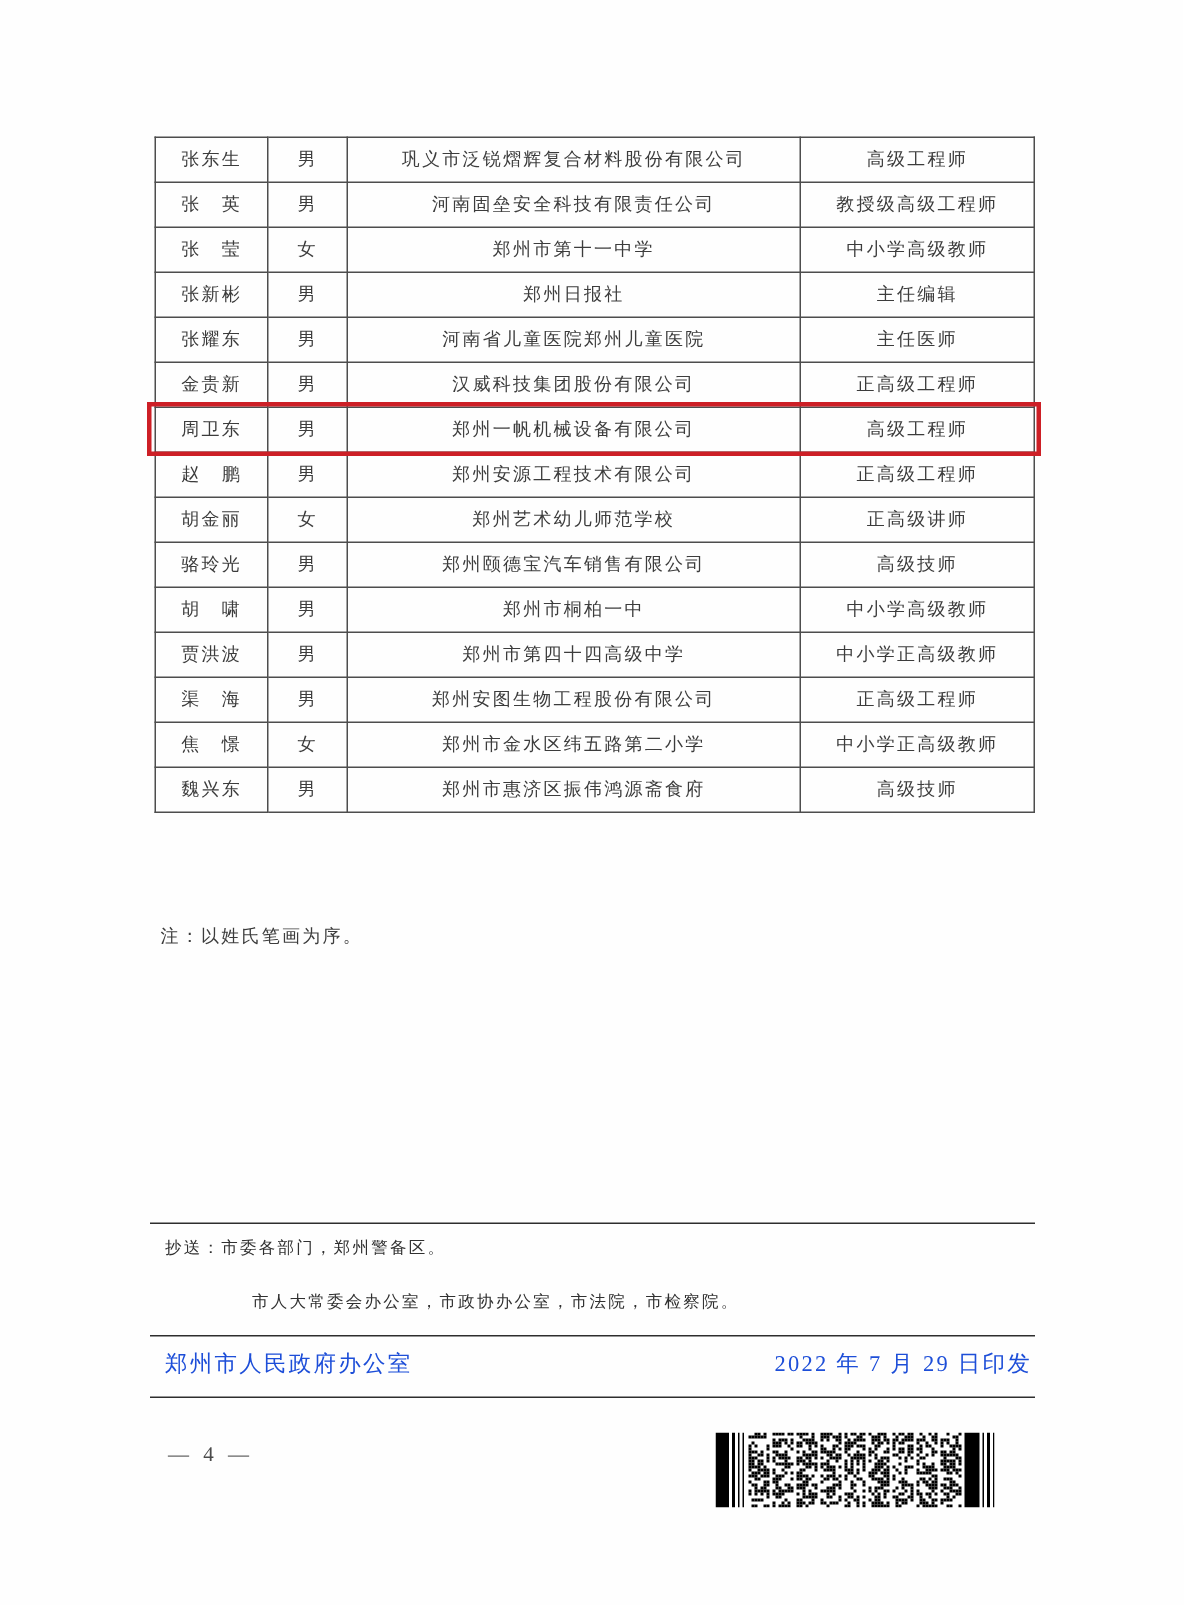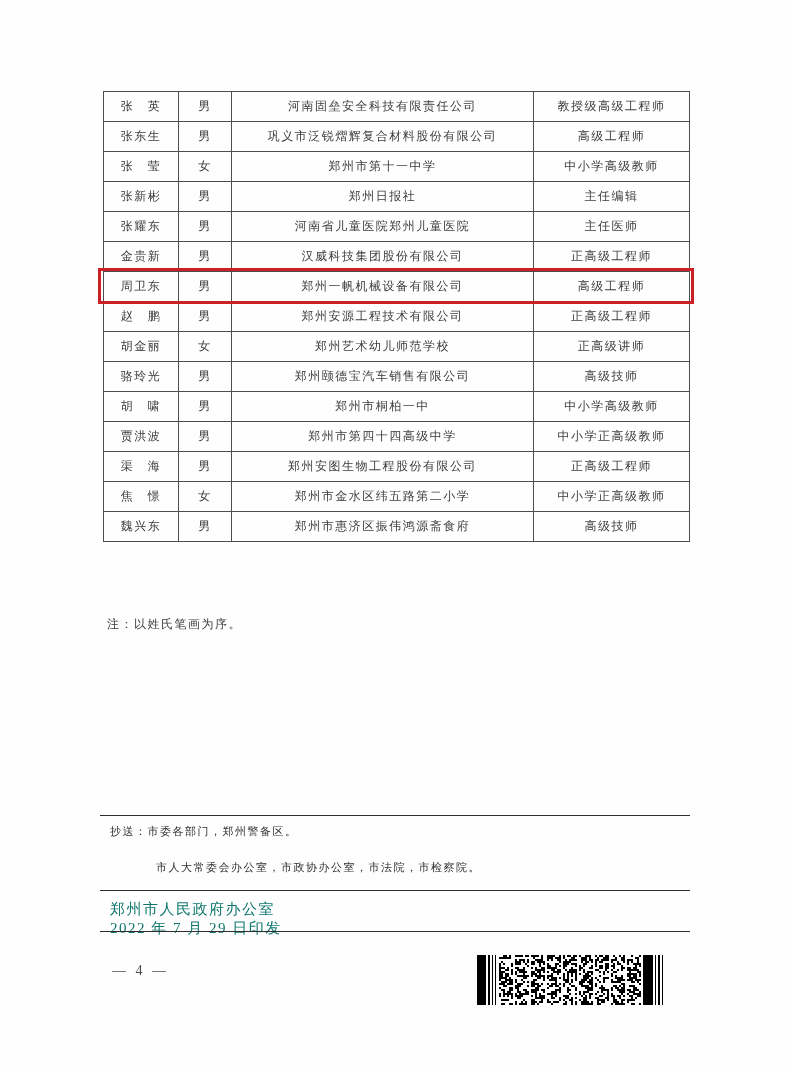--- a/index.html
+++ b/index.html
@@ -62,34 +62,33 @@
   .rule-2 { top: 890px; }
   .rule-3 { top: 931px; }
   .cc-line {
     position: absolute;
     font-size: 11px;
     letter-spacing: 1.5px;
     color: #303030;
     white-space: nowrap;
   }
   .cc-line-1 { left: 110px; top: 824px; }
-  .cc-line-2 { left: 156px; top: 860px; }
+  .cc-line-2 { left: 168px; top: 860px; }
   .issuer-row {
     position: absolute;
     left: 110px;
     top: 900px;
     width: 578px;
     display: flex;
     justify-content: space-between;
     align-items: flex-start;
     font-size: 15px;
     letter-spacing: 1.5px;
-    color: #0f766e;
+    color: #1d4ed8;
     white-space: nowrap;
-    flex-direction: column;
   }
   .page-number {
     position: absolute;
     left: 112px;
     top: 963px;
     font-size: 14px;
     letter-spacing: 3px;
     color: #4a4a4a;
     white-space: nowrap;
   }
@@ -108,30 +107,30 @@
 
   <table class="roster">
     <colgroup>
       <col style="width:75px">
       <col style="width:53px">
       <col style="width:302px">
       <col style="width:156px">
     </colgroup>
     <tbody>
         <tr>
+          <td>张东生</td>
+          <td>男</td>
+          <td>巩义市泛锐熠辉复合材料股份有限公司</td>
+          <td>高级工程师</td>
+        </tr>
+        <tr>
           <td>张　英</td>
           <td>男</td>
           <td>河南固垒安全科技有限责任公司</td>
           <td>教授级高级工程师</td>
-        </tr>
-        <tr>
-          <td>张东生</td>
-          <td>男</td>
-          <td>巩义市泛锐熠辉复合材料股份有限公司</td>
-          <td>高级工程师</td>
         </tr>
         <tr>
           <td>张　莹</td>
           <td>女</td>
           <td>郑州市第十一中学</td>
           <td>中小学高级教师</td>
         </tr>
         <tr>
           <td>张新彬</td>
           <td>男</td>

